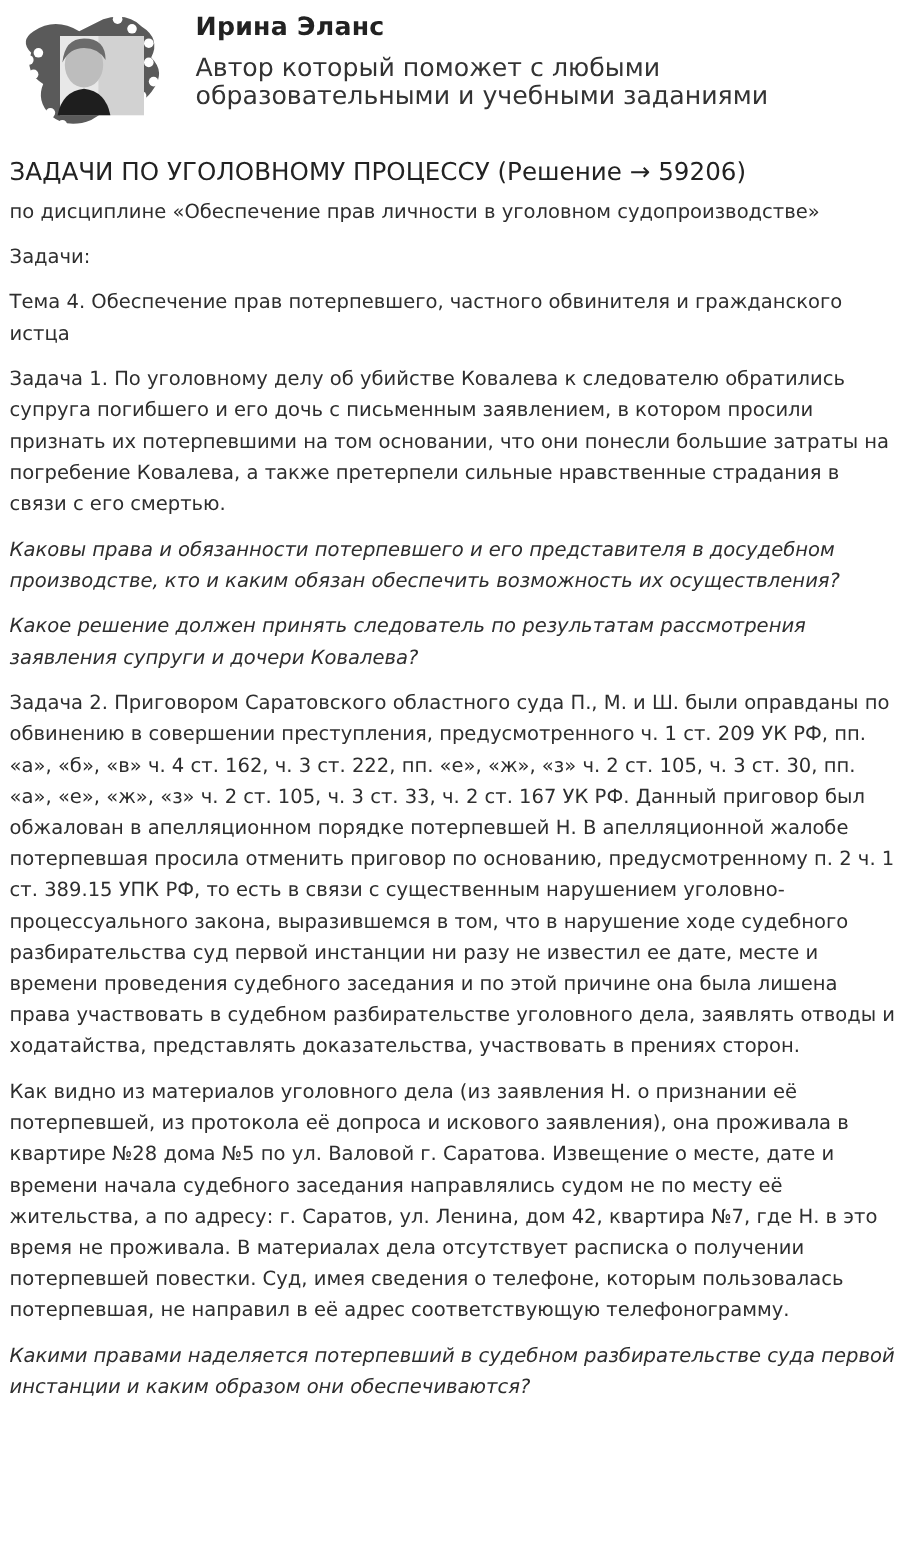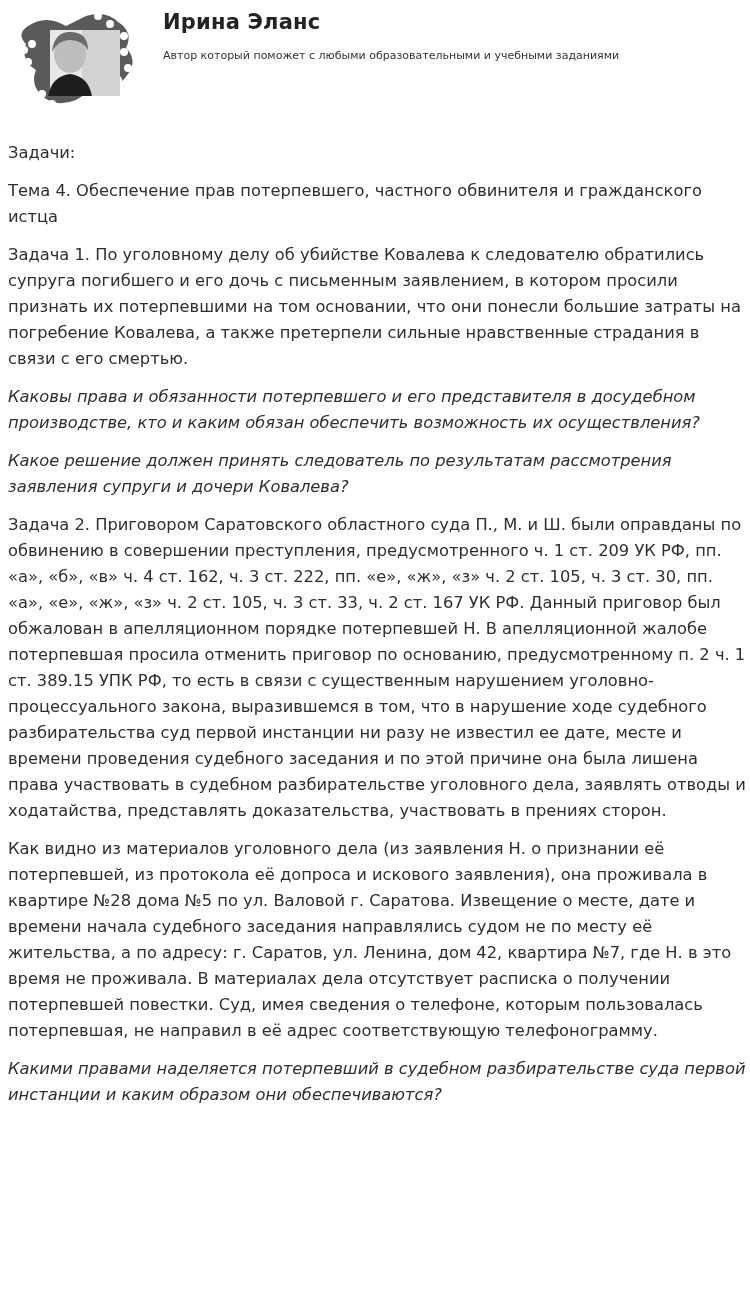--- a/index.html
+++ b/index.html
@@ -15,21 +15,21 @@
   .avatar {
     position: absolute; left: 6px; top: 4px; width: 150px; height: 108px;
   }
   .author-name {
     position: absolute; left: 163px; top: 10px;
     font-size: 21px; font-weight: bold; color: #222;
     letter-spacing: 0.2px;
   }
   .author-desc {
     position: absolute; left: 163px; top: 44px; width: 560px;
-    font-size: 11px; line-height: 24px; color: #333;
+    font-size: 21px; line-height: 24px; color: #333;
   }
 
   
   .content {
     position: absolute; left: 8px; top: 128px; width: 738px;
     font-size: 16.3px; line-height: 26px; color: #2e2e2e;
   }
   .title {
     font-size: 20.5px; line-height: 30px; color: #222; margin: 0 0 6px 0;
     font-weight: normal;
@@ -71,20 +71,22 @@
         <ellipse cx="64" cy="50" rx="16" ry="19" fill="#bdbdbd"></ellipse>
         <path d="M46 48 Q48 28 64 28 Q82 28 82 46 Q76 36 64 36 Q52 36 46 48 Z" fill="#6b6b6b"></path>
         <path d="M42 92 Q46 72 64 70 Q82 72 86 92 Z" fill="#1e1e1e"></path>
       </svg>
     </div>
     <div class="author-name">Ирина Эланс</div>
     <div class="author-desc">Автор который поможет с любыми образовательными и учебными заданиями</div>
   </div>
 
   <div class="content">
+    <h1 class="title">ЗАДАЧИ ПО УГОЛОВНОМУ ПРОЦЕССУ (Решение → 59206)</h1>
+    <p class="desc-text">по дисциплине «Обеспечение прав личности в уголовном судопроизводстве»</p>
     <p class="tasks-heading">Задачи:</p>
     <p class="theme-heading">Тема 4. Обеспечение прав потерпевшего, частного обвинителя и гражданского истца</p>
 
     <p class="para"><span class="task-label">Задача 1.</span><span> По уголовному делу об убийстве Ковалева к следователю обратились супруга погибшего и его дочь с письменным заявлением, в котором просили признать их потерпевшими на том основании, что они понесли большие затраты на погребение Ковалева, а также претерпели сильные нравственные страдания в связи с его смертью.</span></p>
     <p class="q">Каковы права и обязанности потерпевшего и его представителя в досудебном производстве, кто и каким обязан обеспечить возможность их осуществления?</p>
     <p class="q">Какое решение должен принять следователь по результатам рассмотрения заявления супруги и дочери Ковалева?</p>
 
     <p class="para"><span class="task-label">Задача 2.</span><span> Приговором Саратовского областного суда П., М. и Ш. были оправданы по обвинению в совершении преступления, предусмотренного ч. 1 ст. 209 УК РФ, пп. «а», «б», «в» ч. 4 ст. 162, ч. 3 ст. 222, пп. «е», «ж», «з» ч. 2 ст. 105, ч. 3 ст. 30, пп. «а», «е», «ж», «з» ч. 2 ст. 105, ч. 3 ст. 33, ч. 2 ст. 167 УК РФ. Данный приговор был обжалован в апелляционном порядке потерпевшей Н. В апелляционной жалобе потерпевшая просила отменить приговор по основанию, предусмотренному п. 2 ч. 1 ст. 389.15 УПК РФ, то есть в связи с существенным нарушением уголовно-процессуального закона, выразившемся в том, что в нарушение ходе судебного разбирательства суд первой инстанции ни разу не известил ее дате, месте и времени проведения судебного заседания и по этой причине она была лишена права участвовать в судебном разбирательстве уголовного дела, заявлять отводы и ходатайства, представлять доказательства, участвовать в прениях сторон.</span></p>
     <p class="para">Как видно из материалов уголовного дела (из заявления Н. о признании её потерпевшей, из протокола её допроса и искового заявления), она проживала в квартире №28 дома №5 по ул. Валовой г. Саратова. Извещение о месте, дате и времени начала судебного заседания направлялись судом не по месту её жительства, а по адресу: г. Саратов, ул. Ленина, дом 42, квартира №7, где Н. в это время не проживала. В материалах дела отсутствует расписка о получении потерпевшей повестки. Суд, имея сведения о телефоне, которым пользовалась потерпевшая, не направил в её адрес соответствующую телефонограмму.</p>
     <p class="q">Какими правами наделяется потерпевший в судебном разбирательстве суда первой инстанции и каким образом они обеспечиваются?</p>

